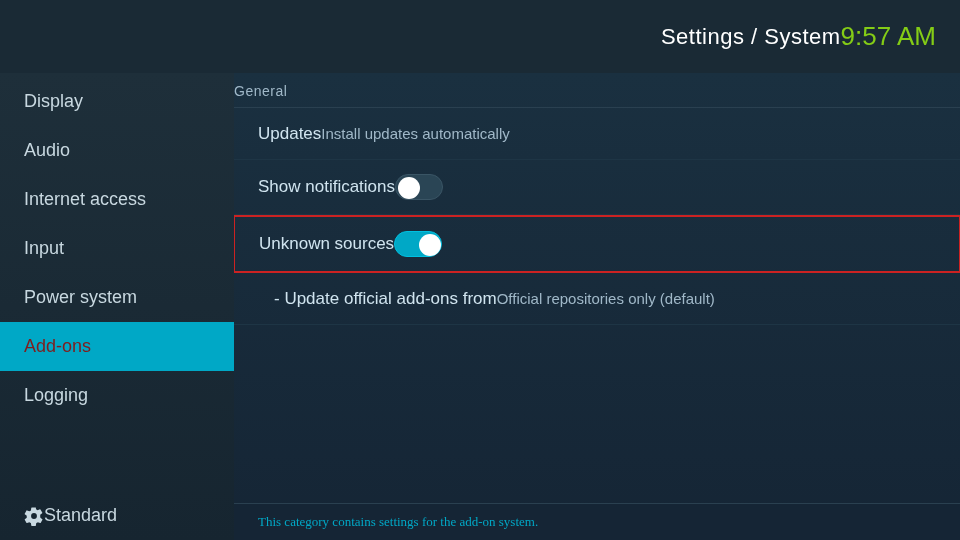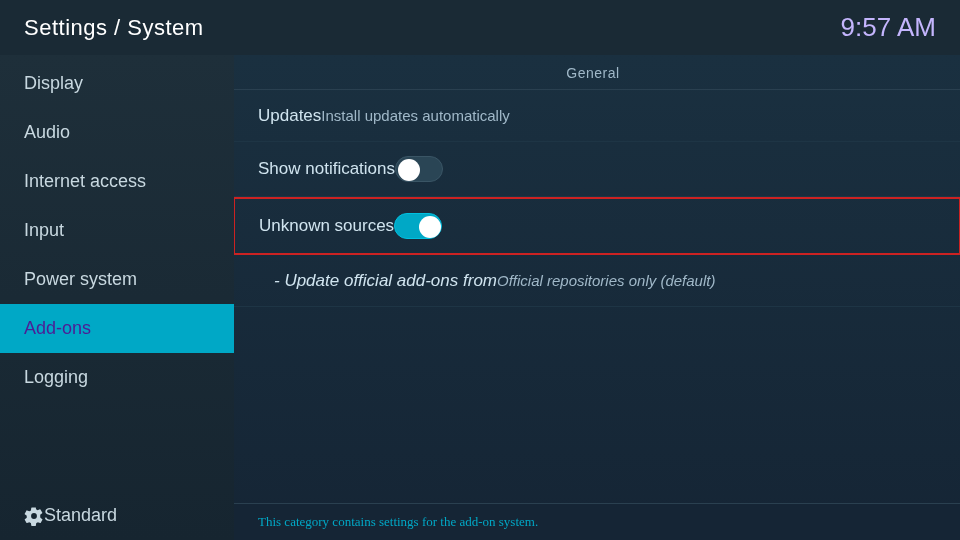--- a/index.html
+++ b/index.html
@@ -15,38 +15,38 @@
       font-family: 'Segoe UI', Arial, sans-serif;
       color: #ffffff;
       overflow: hidden;
       display: flex;
       flex-direction: column;
     }
 
     
     .header {
       display: flex;
-      justify-content: space-between;
+      justify-content: flex-end;
       align-items: center;
-      padding: 12px 24px;
+      padding: 21px 24px;
       background: #1a2a35;
       min-height: 52px;
     }
 
     .header-title {
       font-size: 22px;
       font-weight: 300;
       color: #ffffff;
       letter-spacing: 0.5px;
     }
 
     .header-time {
       font-size: 26px;
       font-weight: 300;
-      color: #c4b5fd;
+      color: #84cc16;
     }
 
     
     .main-layout {
       display: flex;
       flex: 1;
       overflow: hidden;
     }
 
     
@@ -62,21 +62,21 @@
       padding: 14px 24px;
       font-size: 18px;
       font-weight: 300;
       color: #c8d8e0;
       cursor: pointer;
       display: flex;
     }
 
     .sidebar-item.active {
       background: #00a8c6;
-      color: #4c1d95;
+      color: #7f1d1d;
     }
 
     .sidebar-gear-icon {
       width: 20px;
       height: 20px;
       color: #c8d8e0;
       flex-shrink: 0;
     }
 
     .sidebar-footer {
@@ -93,21 +93,21 @@
     
     .content {
       flex: 1;
       background: linear-gradient(180deg, #1a3040 0%, #152535 100%);
       display: flex;
       flex-direction: column;
       overflow: hidden;
     }
 
     .section-header {
-      text-align: center;
+      text-align: left;
       padding: 10px 8px 8px 0;
       font-size: 14px;
       color: #a0b8c8;
       border-bottom: 1px solid #2a4050;
       letter-spacing: 0.5px;
     }
 
     .settings-list {
       flex: 1;
       overflow-y: auto;
@@ -171,21 +171,20 @@
     .toggle.off .toggle-knob {
       left: 2px;
     }
 
     .toggle.on .toggle-knob {
       left: 24px;
     }
 
     .settings-row-sub {
       padding-left: 40px;
-      font-style: italic;
     }
 
     
     .content-footer {
       padding: 10px 24px;
       border-top: 1px solid #2a4050;
       font-size: 13px;
       color: #00a8c6;
       background: #152535;
       font-family: Liberation Serif, serif;

